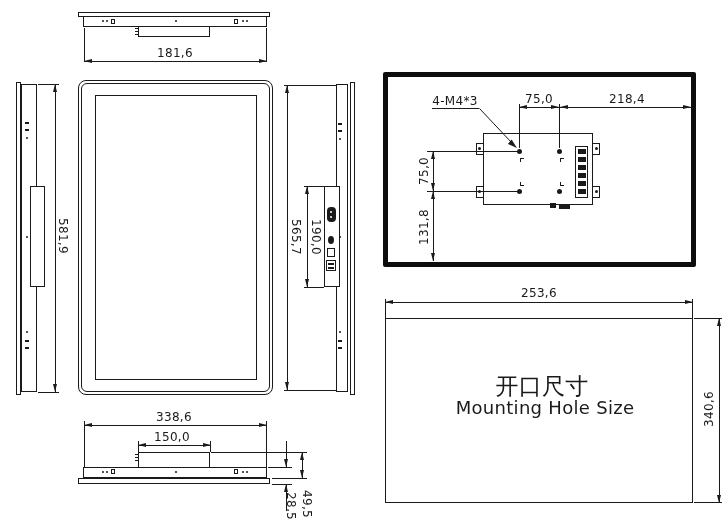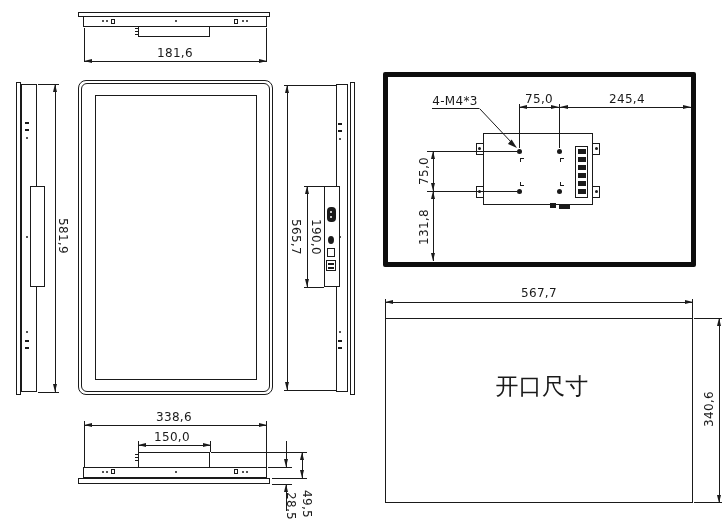--- a/index.html
+++ b/index.html
@@ -151,42 +151,43 @@
       <polygon points="38,40 28.9,35.9 32.6,31.4" fill="#1a1a1a"></polygon>
     </svg>
     <div class="vl" style="left:519px;top:104px;height:44px"></div>
     <div class="vl" style="left:559px;top:104px;height:44px"></div>
     <div class="hl" style="left:519px;top:107px;width:172px"></div>
     <div class="ar ar-l" style="left:519px;top:105px"></div>
     <div class="ar ar-r" style="left:551px;top:105px"></div>
     <div class="lb" style="left:539px;top:99px">75,0</div>
     <div class="ar ar-l" style="left:560px;top:105px"></div>
     <div class="ar ar-r" style="left:683px;top:105px"></div>
-    <div class="lb" style="left:627px;top:99px">245,4</div>
+    <div class="lb" style="left:627px;top:99px">218,4</div>
     <div class="hl" style="left:427px;top:151px;width:90px"></div>
     <div class="hl" style="left:427px;top:191px;width:90px"></div>
     <div class="vl" style="left:433px;top:151px;height:40px"></div>
     <div class="ar ar-u" style="left:431px;top:151px"></div>
     <div class="ar ar-d" style="left:431px;top:183px"></div>
     <div class="lb rn90" style="left:424px;top:171px">75,0</div>
     <div class="vl" style="left:433px;top:191px;height:70px"></div>
     <div class="ar ar-u" style="left:431px;top:191px"></div>
     <div class="ar ar-d" style="left:431px;top:253px"></div>
     <div class="lb rn90" style="left:424px;top:227px">131,8</div>
   </div>
 
   <div class="grp">
     <div class="bx" style="left:385px;top:318px;width:308px;height:185px"></div>
     <div class="lb" style="left:542px;top:386px;font-size:23px">开口尺寸</div>
+    <div class="lb" style="left:545px;top:408px;font-size:18px">Mounting Hole Size</div>
     <div class="vl" style="left:385px;top:299px;height:19px"></div>
     <div class="vl" style="left:692px;top:299px;height:19px"></div>
     <div class="hl" style="left:385px;top:302px;width:308px"></div>
     <div class="ar ar-l" style="left:385px;top:300px"></div>
     <div class="ar ar-r" style="left:685px;top:300px"></div>
-    <div class="lb" style="left:539px;top:293px">567,7</div>
+    <div class="lb" style="left:539px;top:293px">253,6</div>
     <div class="hl" style="left:694px;top:318px;width:28px"></div>
     <div class="hl" style="left:694px;top:502px;width:28px"></div>
     <div class="vl" style="left:719px;top:318px;height:185px"></div>
     <div class="ar ar-u" style="left:717px;top:318px"></div>
     <div class="ar ar-d" style="left:717px;top:495px"></div>
     <div class="lb rn90" style="left:709px;top:409px">340,6</div>
   </div>
 
   <div class="grp">
     <div class="bx" style="left:83px;top:467px;width:184px;height:11px"></div>

